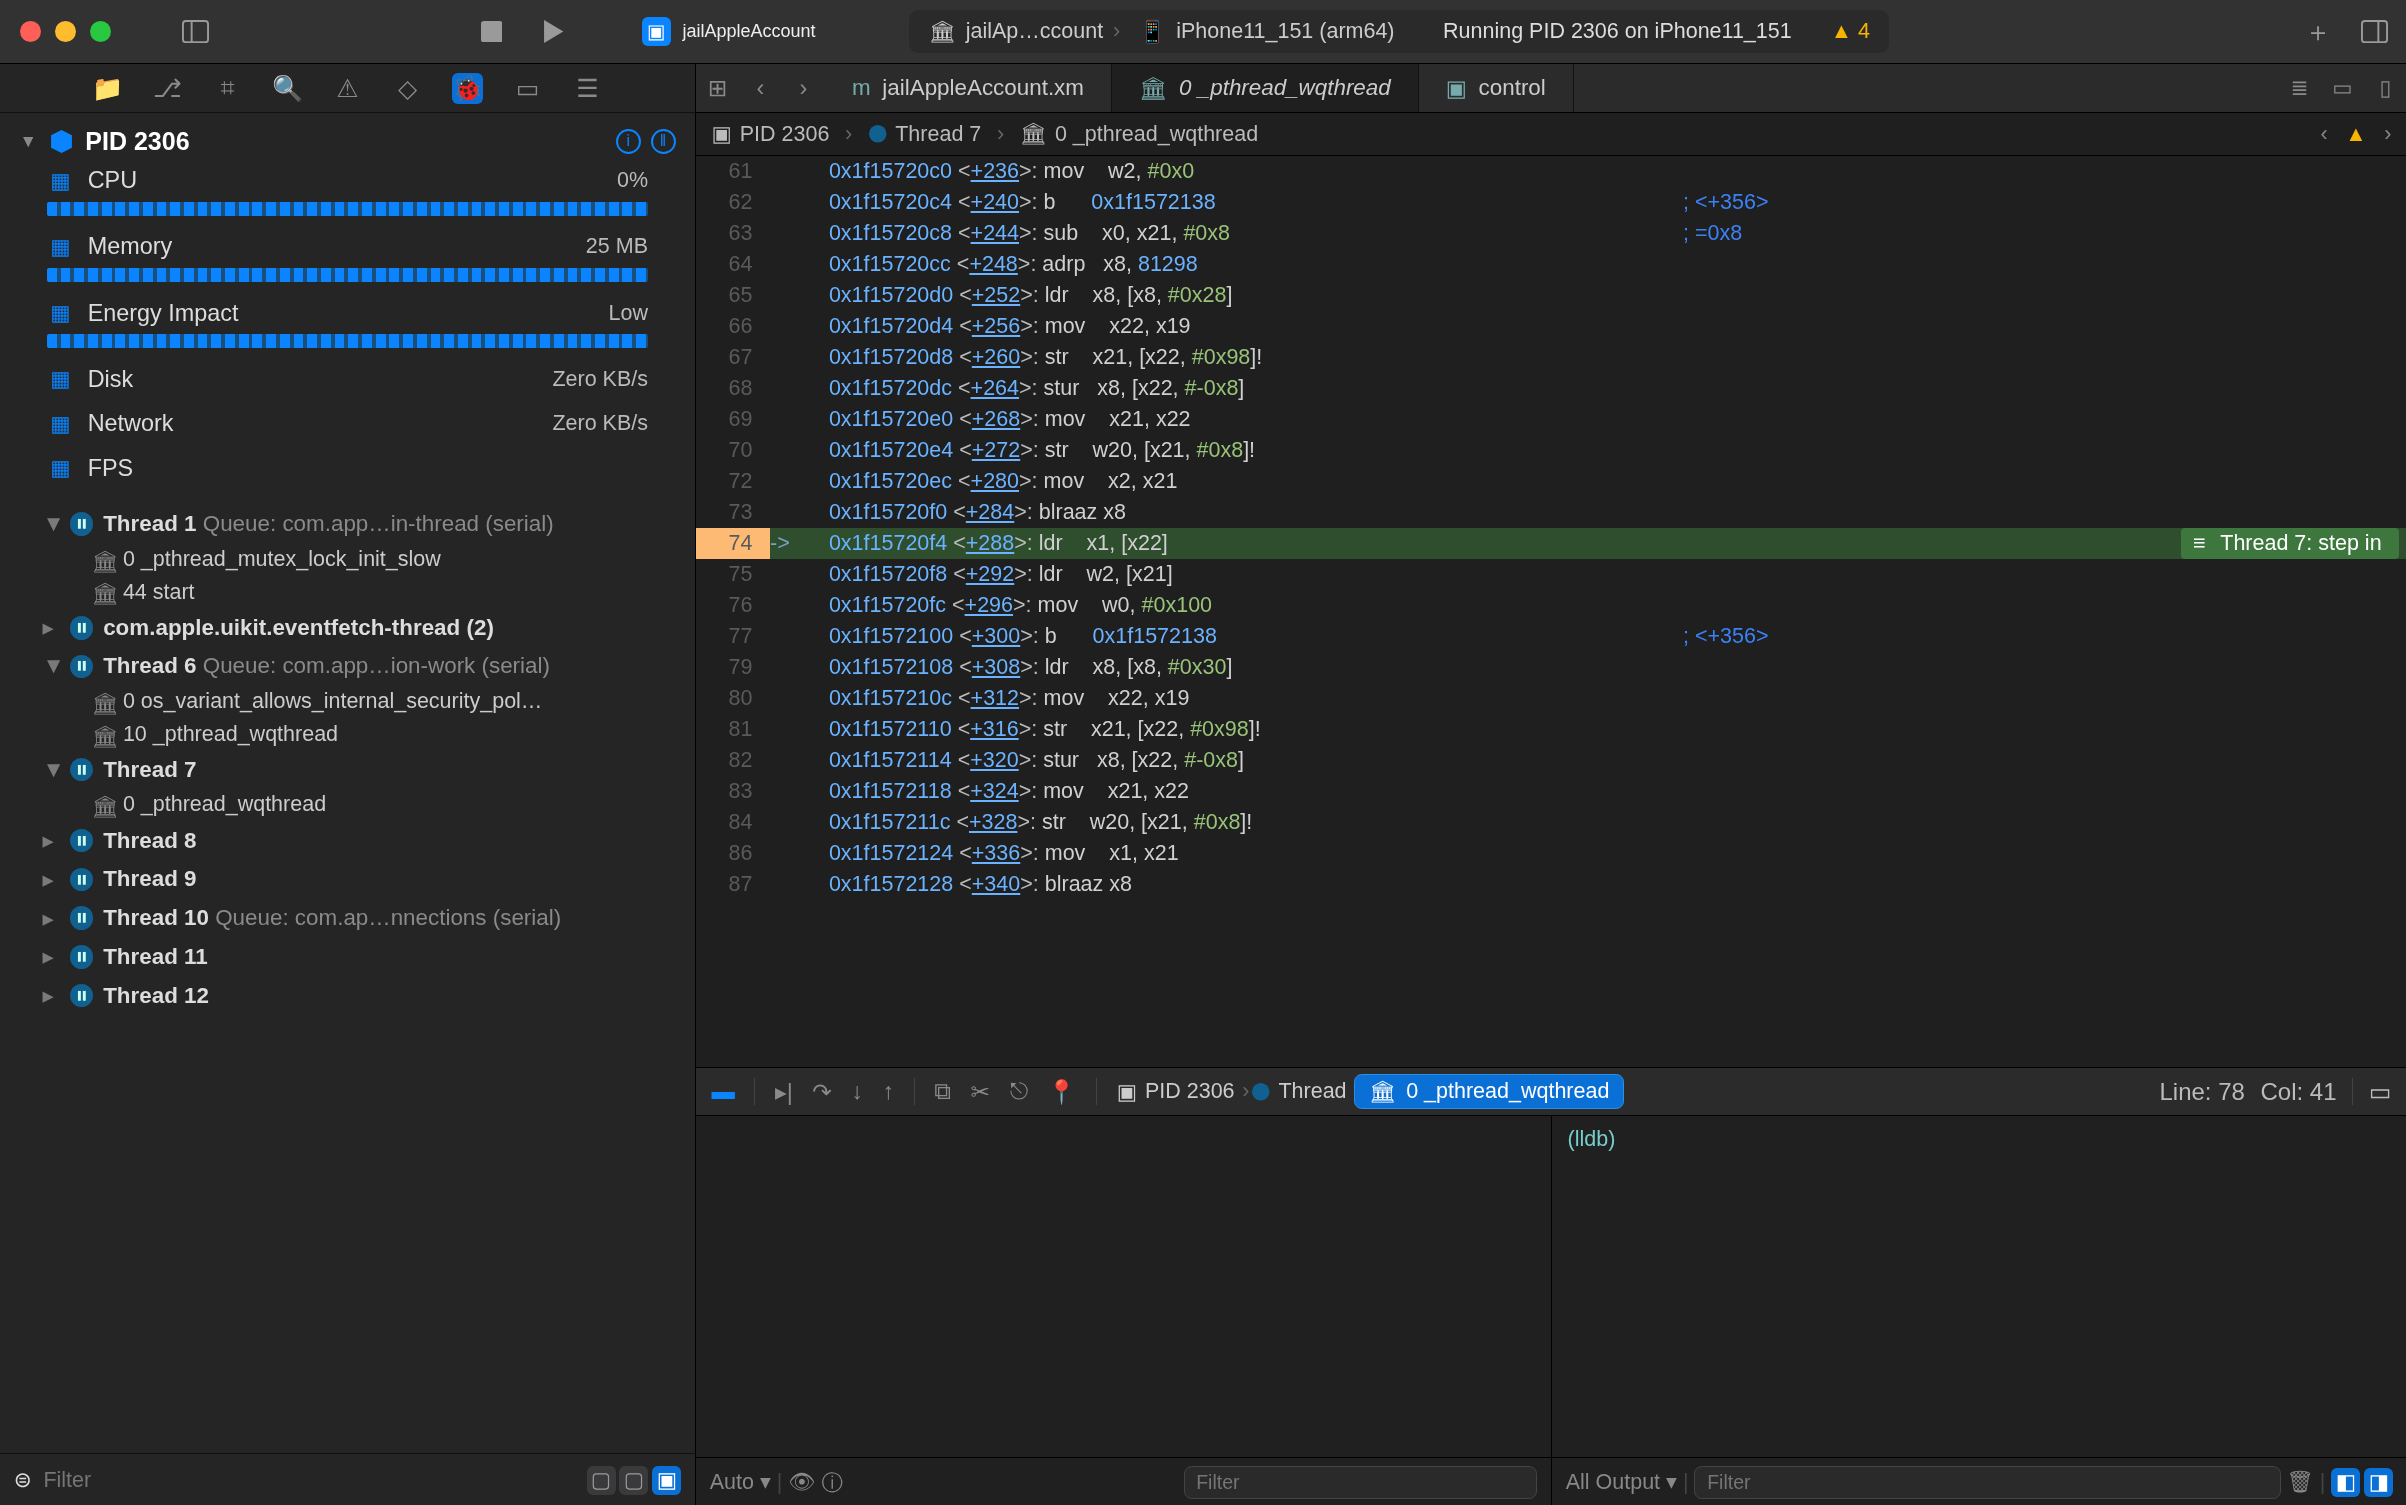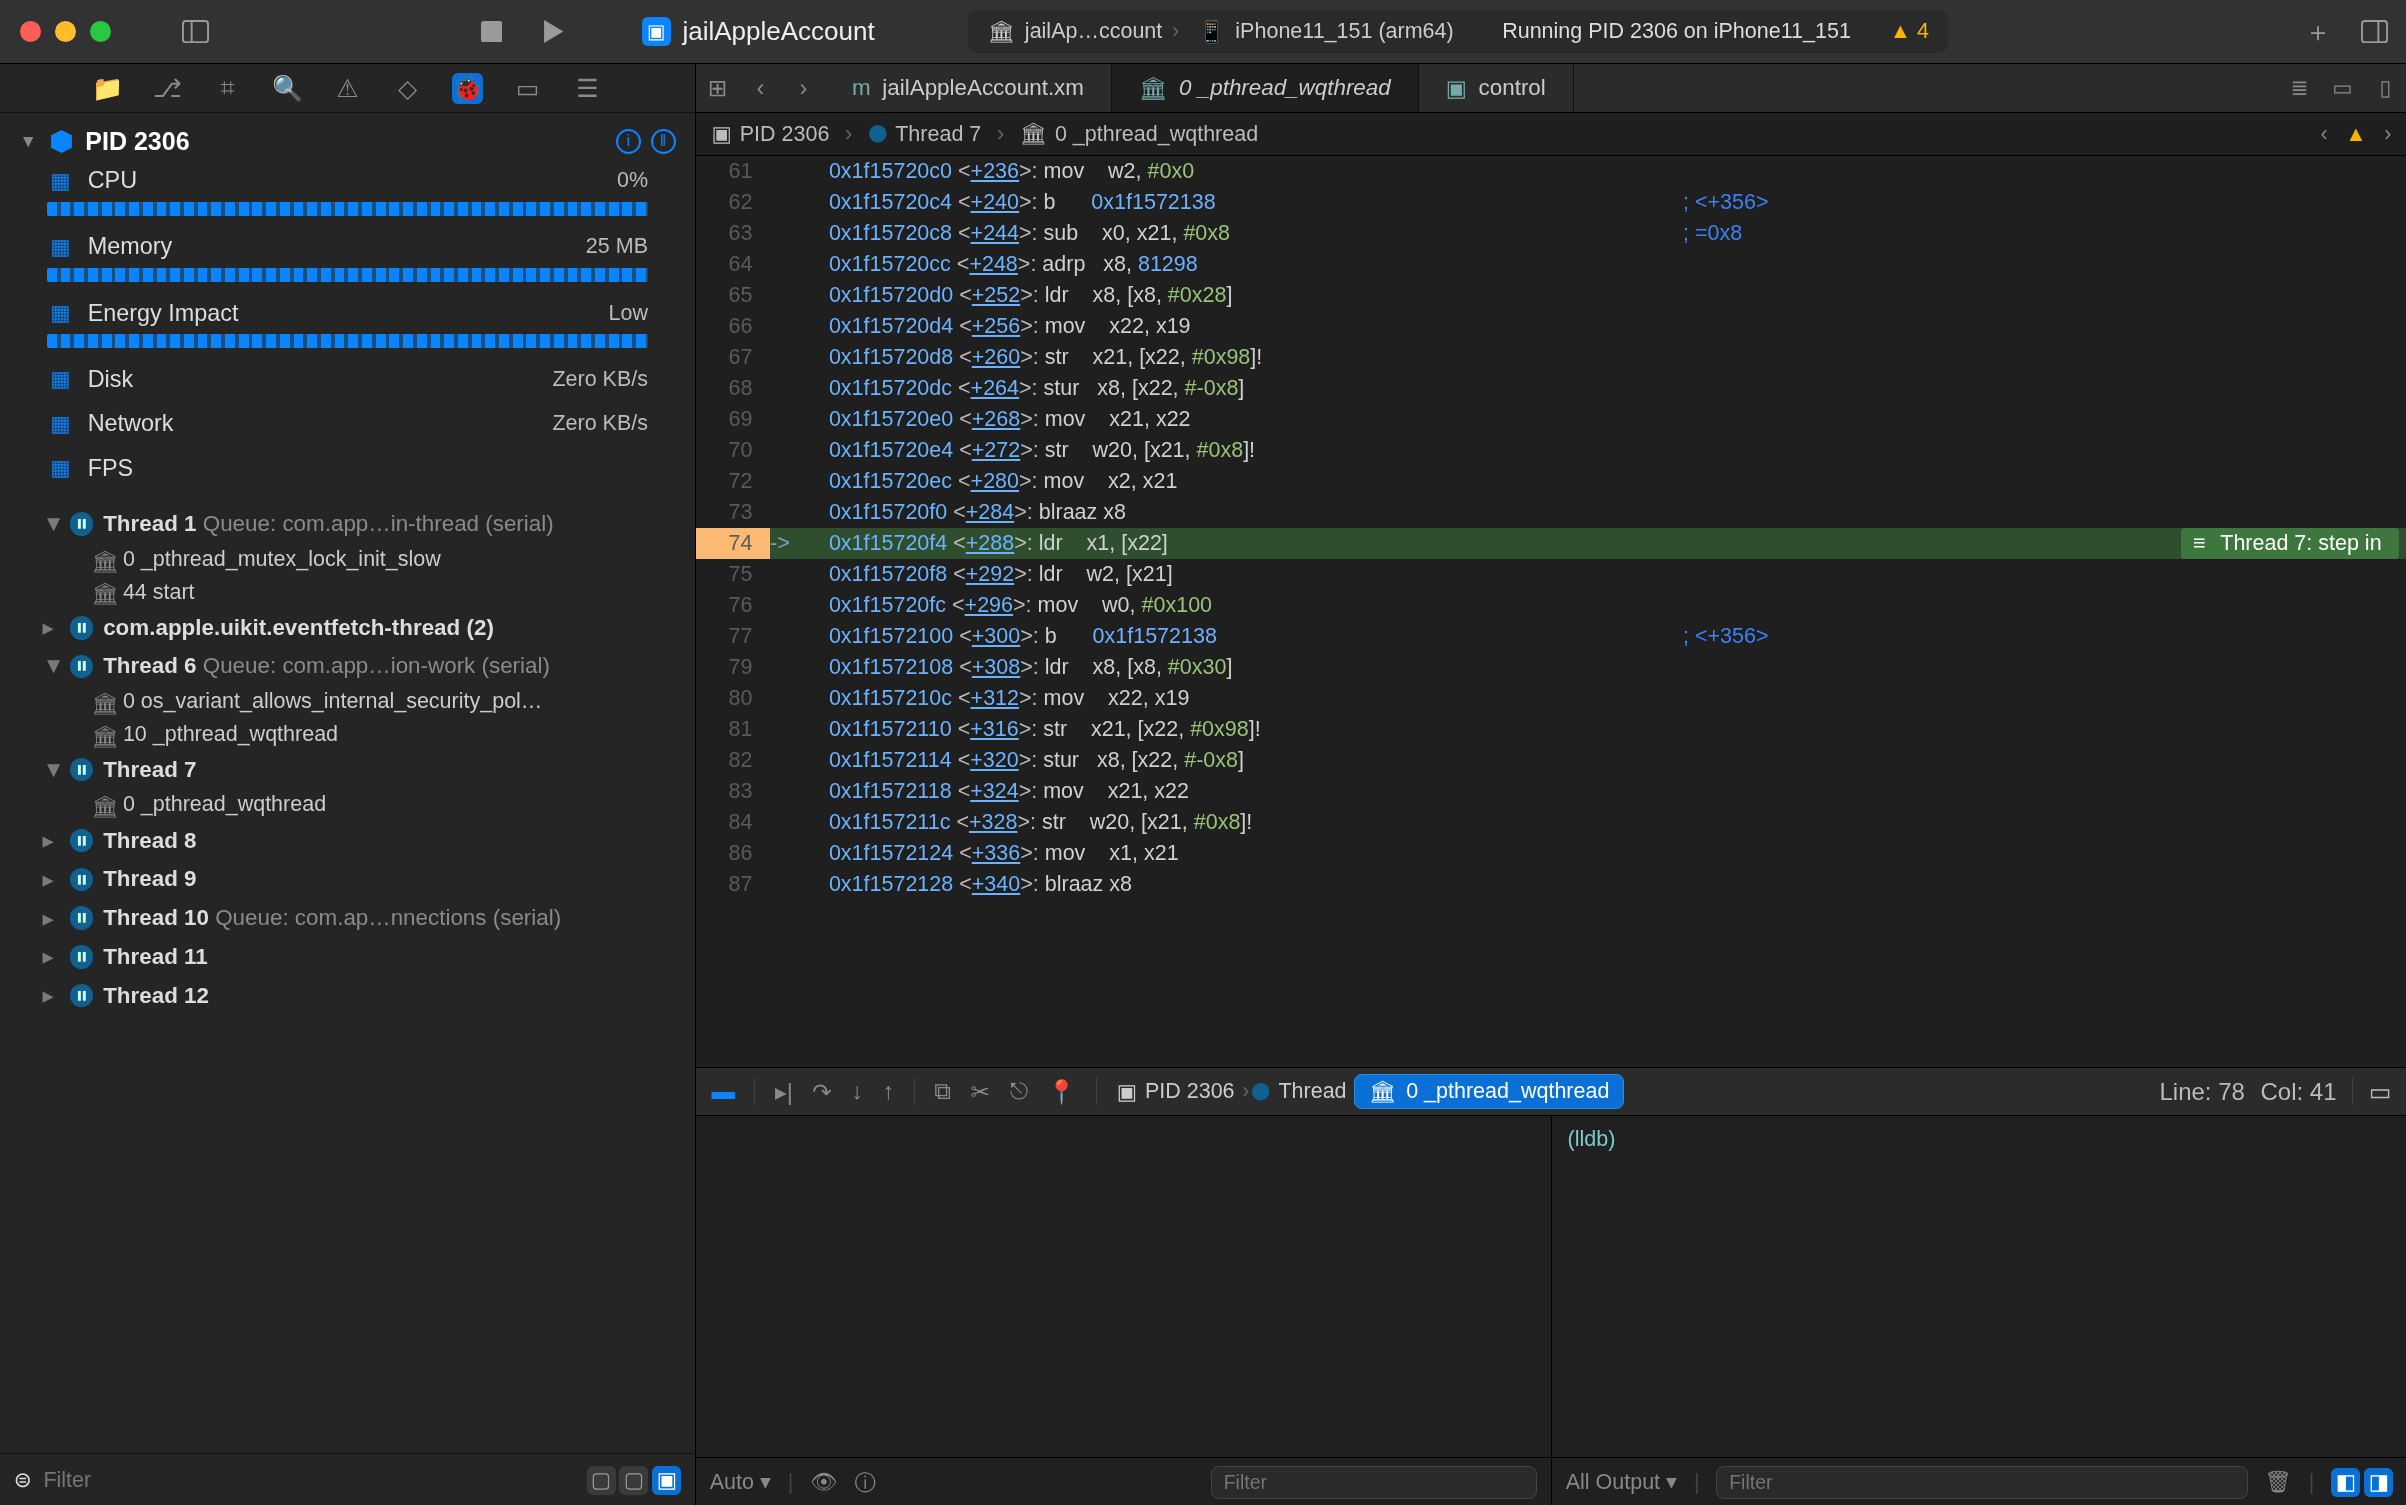--- a/index.html
+++ b/index.html
@@ -9,21 +9,21 @@
 
 .toolbar { height:64px; background:#323233; display:flex; align-items:center; padding:0 19.5px; gap:15.6px; border-bottom:1px solid #000; }
 .traffic { display:flex; gap:13.7px; }
 .dot { width:21.5px; height:21.5px; border-radius:50%; }
 .dot.red{background:#ff5f57;} .dot.yellow{background:#ffbd2e;} .dot.green{background:#28c840;}
 .tb-icon { width:27px; height:27px; display:flex; align-items:center; justify-content:center; color:#9a9a9a; font-size:27px; }
 .tb-spacer { flex:0 0 auto; width:39px; }
 .play-stop { display:flex; gap:35px; margin-left:254px; }
 .scheme { display:flex; align-items:center; gap:11.7px; margin-left:59px; }
 .scheme .ico { width:29px; height:29px; background:#0a84ff; border-radius:5.9px; display:flex; align-items:center; justify-content:center; font-size:19.5px; color:#fff; }
-.scheme span { font-size:26px; color:#eee; font-weight:500; }
+.scheme span { font-size:18px; color:#eee; font-weight:500; }
 .runbar { margin-left:78px; display:flex; align-items:center; background:#2a2a2b; border-radius:9.8px; height:43px; padding:0 19.5px; gap:19.5px; }
 .runbar .dest { display:flex; align-items:center; gap:9.8px; color:#ccc; font-size:21.5px; }
 .runbar .status { color:#ddd; font-size:21.5px; margin-left:29px; }
 .warn { color:#f7b500; margin-left:19.5px; display:flex; align-items:center; gap:5.9px; font-size:21.5px;}
 .tb-right { margin-left:auto; display:flex; gap:29px; }
 
 
 .main { display:flex; flex:1; min-height:0; }
 
 
@@ -89,21 +89,21 @@
 .dbgstrip .db{ color:#8a8a8a; font-size:23.4px;}
 .dbgstrip .db.active{color:#0a84ff;}
 .dbgstrip .sep{ width:1px; height:27px; background:#444;}
 .dbgstrip .crumbs{ display:flex; align-items:center; gap:7.8px; color:#ccc; font-size:21.5px;}
 .dbgstrip .pill{ background:#0a70d6; border:1px solid #2a8fe6; border-radius:7.8px; padding:3.9px 13.7px; display:flex; align-items:center; gap:9.8px; color:#fff;}
 .dbgstrip .right{ margin-left:auto; color:#bbb; font-size:24px; display:flex; gap:15.6px; align-items:center;}
 .consoles{ display:flex; height:390px; }
 .console{ flex:1; background:#202021; border-right:1px solid #000; display:flex; flex-direction:column;}
 .console:last-child{border-right:none;}
 .console .body{ flex:1; padding:9.8px 15.6px; font-family:"SF Mono",Menlo,monospace; font-size:21.5px; color:#7cc;}
-.console .foot{ height:49px; border-top:1px solid #000; display:flex; align-items:center; padding:0 13.7px; gap:17px; color:#888;}
+.console .foot{ height:49px; border-top:1px solid #000; display:flex; align-items:center; padding:0 13.7px; gap:6px; color:#888;}
 .console .foot input{ flex:1; background:#2a2a2b; border:1px solid #444; border-radius:7.8px; height:33px; padding:0 11.7px; color:#ccc; font-size:19.5px; outline:none;}
 .console .foot .seg .s.active{background:#0a70d6;color:#fff;}
 .console .foot .seg{display:flex;gap:3.9px;}
 .console .foot .seg .s{width:29px;height:29px;border-radius:5.9px;background:#3a3a3c;display:flex;align-items:center;justify-content:center;}
 svg{display:block;}
 </style>
 </head>
 <body>
 
 <div class="win">

